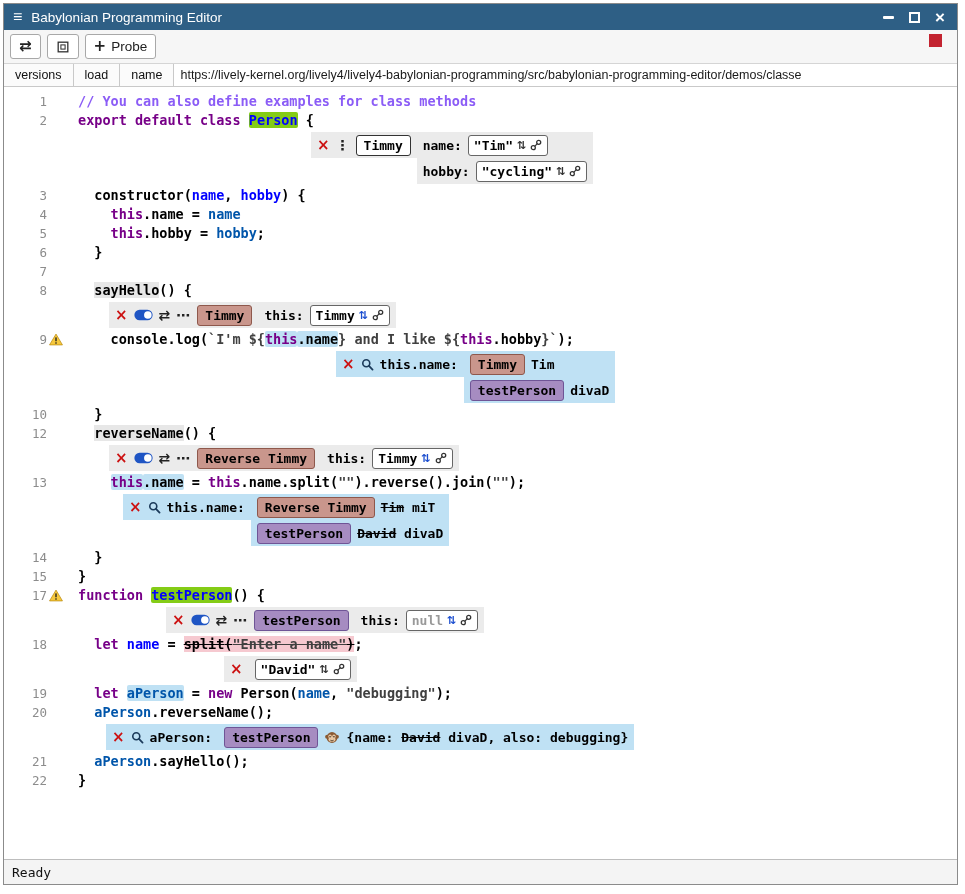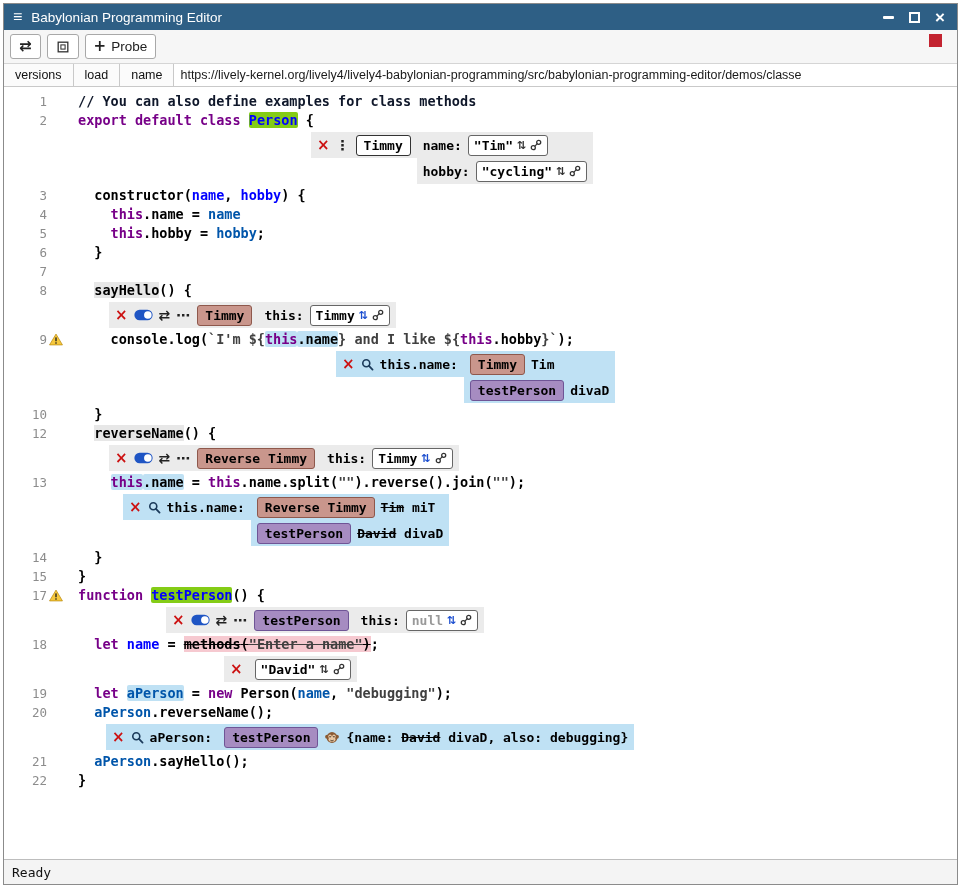--- a/index.html
+++ b/index.html
@@ -31,21 +31,21 @@
   .gutter{width:62px;flex:none;display:flex;justify-content:flex-end;align-items:center}
   .lnum{color:#8c8c8c;font-weight:normal;font-size:12.5px;text-align:right}
   .warnslot{width:17px;height:14px;margin-left:2px;flex:none;display:flex;align-items:center}
   .code{white-space:pre;flex:1;padding-left:12px}
   .wcol{flex:1}
 
   .tk-kw{color:#708}
   .tk-def{color:#00f}
   .tk-var2{color:#05a}
   .tk-str{color:#404040}
-  .tk-com{color:#0f172a}
+  .tk-com{color:#8b5cf6}
   .hl-purple{background:#84cc16;border-radius:2px}
   .hl-gray{background:#e7e7e7;border-radius:0}
   .hl-blue{background:#bfe1f4;border-radius:2px}
   .hl-strike{background:#f6c9d0;text-decoration:line-through}
 
   .widget{display:inline-grid;grid-template-columns:max-content max-content;font-size:13px;vertical-align:top}
   .wcell{display:flex;align-items:center;gap:6px;padding:2px 6px;min-height:26px}
   .wcol2{grid-column:2}
   .bg-gray{background:#ebebeb}
   .bg-blue{background:#bfe1f4}
@@ -371,21 +371,21 @@
                   </g>
                 </svg></span>
             </div>
           </div></div>
       </div>
       <div class="line">
         <div class="gutter">
           <span class="lnum">18</span>
           <span class="warnslot"></span>
         </div>
-        <div class="code"><span>  </span><span class="tk-kw">let</span><span> </span><span class="tk-def">name</span><span> = </span><span class="hl-strike">methods</span><span class="hl-strike">(</span><span class="tk-str hl-strike">"Enter a name"</span><span class="hl-strike">)</span><span>;</span></div>
+        <div class="code"><span>  </span><span class="tk-kw">let</span><span> </span><span class="tk-def">name</span><span> = </span><span class="hl-strike">split</span><span class="hl-strike">(</span><span class="tk-str hl-strike">"Enter a name"</span><span class="hl-strike">)</span><span>;</span></div>
       </div>
       <div class="line wline">
         <div class="gutter"></div>
         <div class="wcol" style="padding-left:158px"><div class="widget">
             <div class="wcell bg-gray">
               <span class="ic ic-close">×</span>
             </div>
             <div class="wcell bg-gray wcol2">
               <span class="winput"><span class="wval">"David"</span><span class="ic ic-spin spin-dark">⇅</span><svg class="ic" width="12" height="12" viewBox="0 0 16 16">
                   <g fill="none" stroke="#333" stroke-width="1.7">

